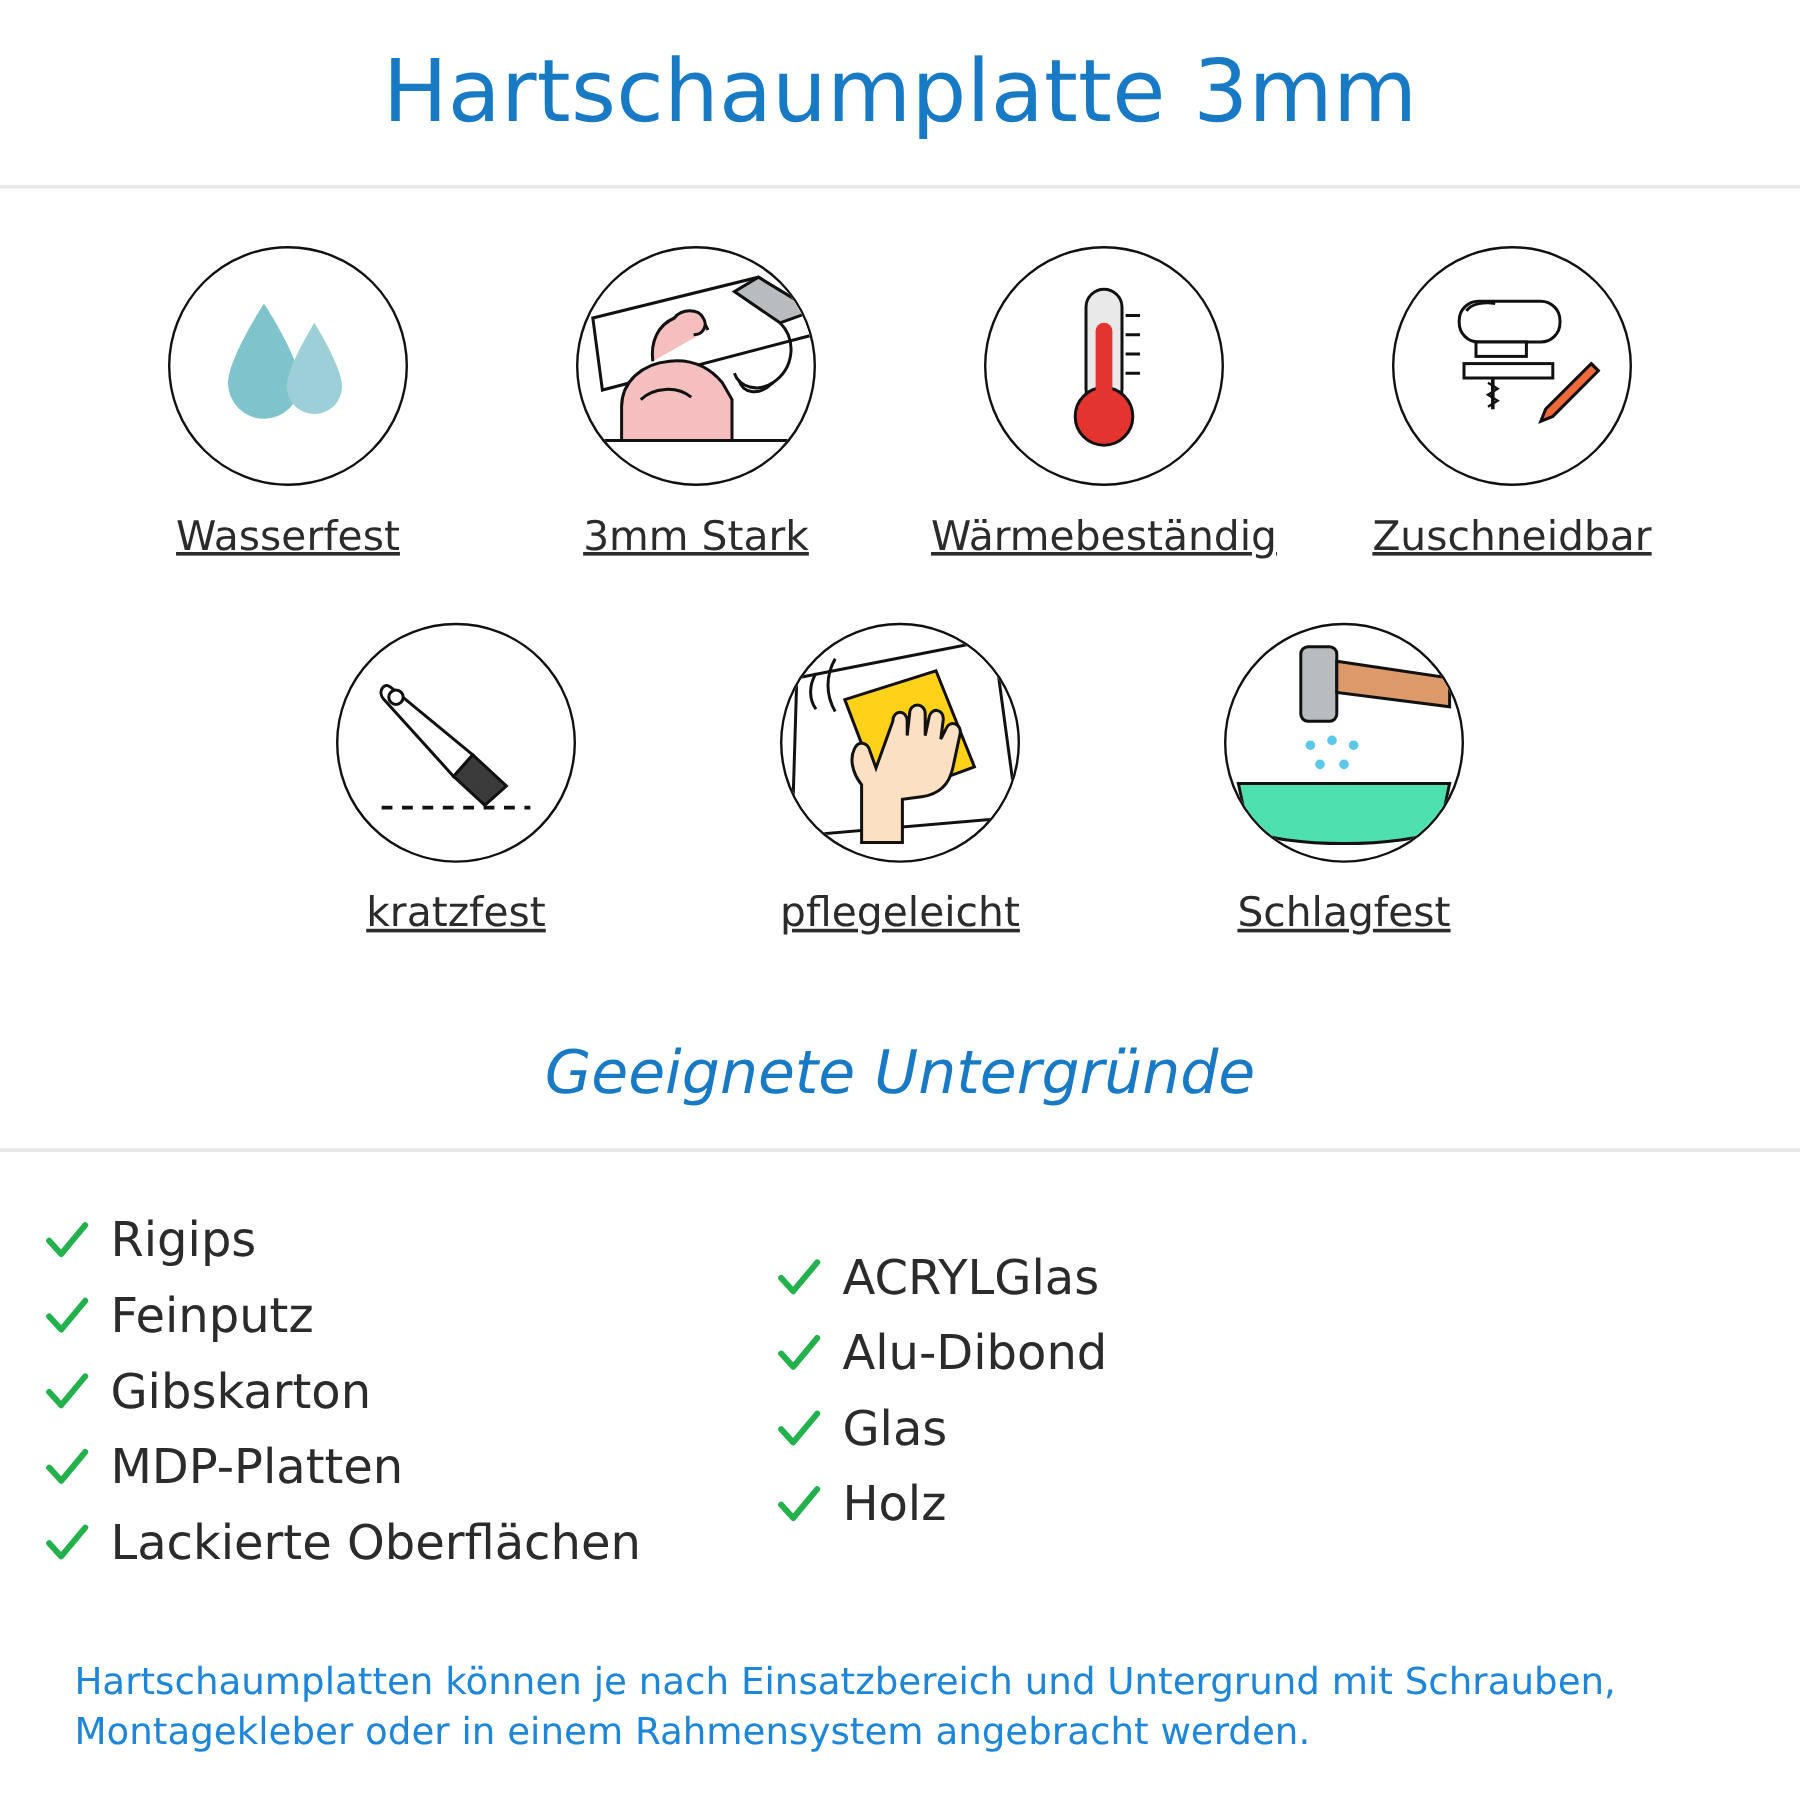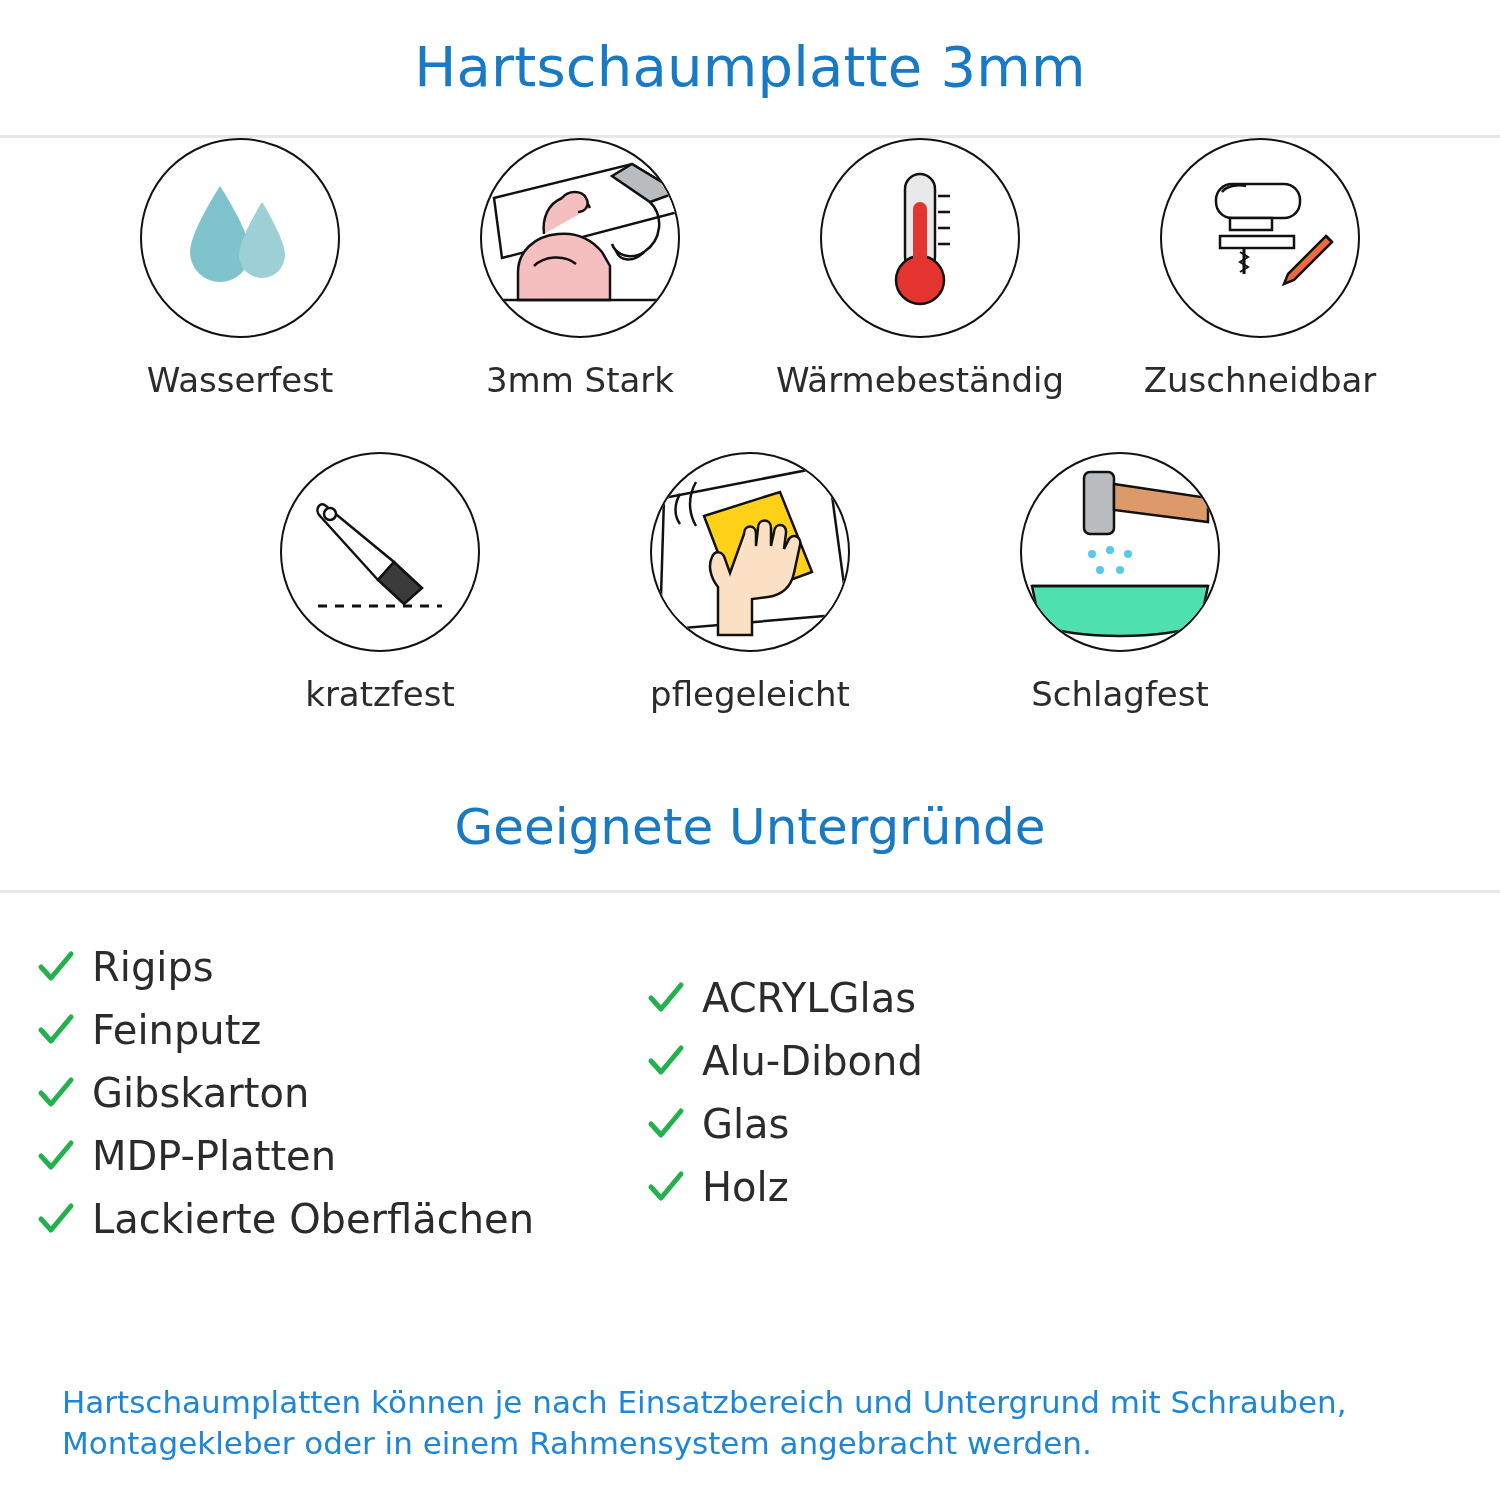--- a/index.html
+++ b/index.html
@@ -20,34 +20,36 @@
     position: relative;
     box-sizing: border-box;
   }
 
   
   .title-block {
     text-align: center;
     padding-top: 34px;
   }
   .main-title {
-    font-size: 56px;
+    font-size: 72px;
     color: #1879c4;
     font-weight: 400;
     letter-spacing: 0.2px;
   }
   .rule {
     height: 3px;
     background: #e8e8e8;
     margin: 36px 0 0 0;
     width: 100%;
   }
 
   
   .features {
+    padding-top: 48px;
+    text-decoration: underline;
   }
   .feature-row {
     display: flex;
     justify-content: center;
     align-items: flex-start;
   }
   .feature-row.row1 > .feature { width: 340px; }
   .feature-row.row2 { margin-top: 52px; }
   .feature-row.row2 > .feature { width: 370px; }
   .feature {
@@ -72,20 +74,21 @@
     font-size: 34px;
     color: #2b2b2b;
     text-align: center;
     white-space: nowrap;
   }
 
   
   .sub-title-block {
     text-align: center;
     margin-top: 84px;
+    font-style: italic;
   }
   .sub-title {
     font-size: 50px;
     color: #1879c4;
     font-weight: 400;
   }
   .rule2 {
     height: 3px;
     background: #e8e8e8;
     margin-top: 34px;

